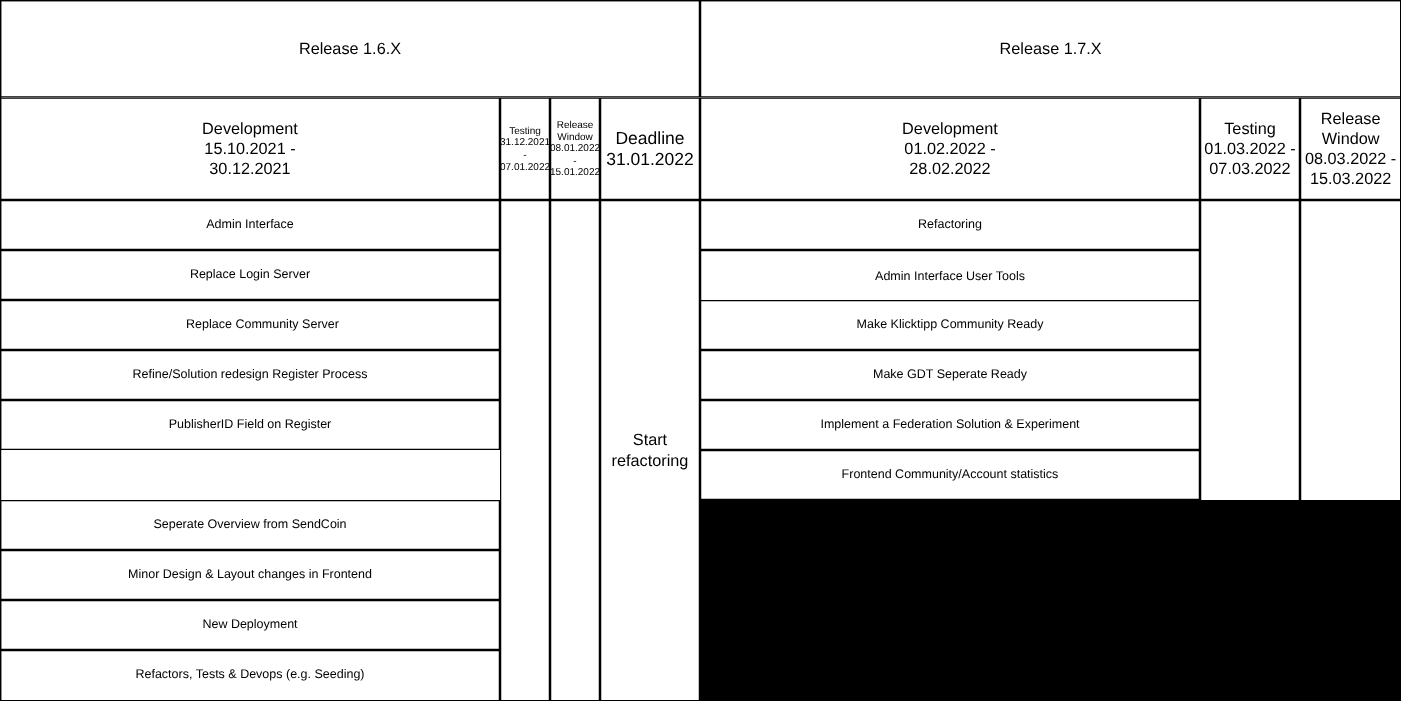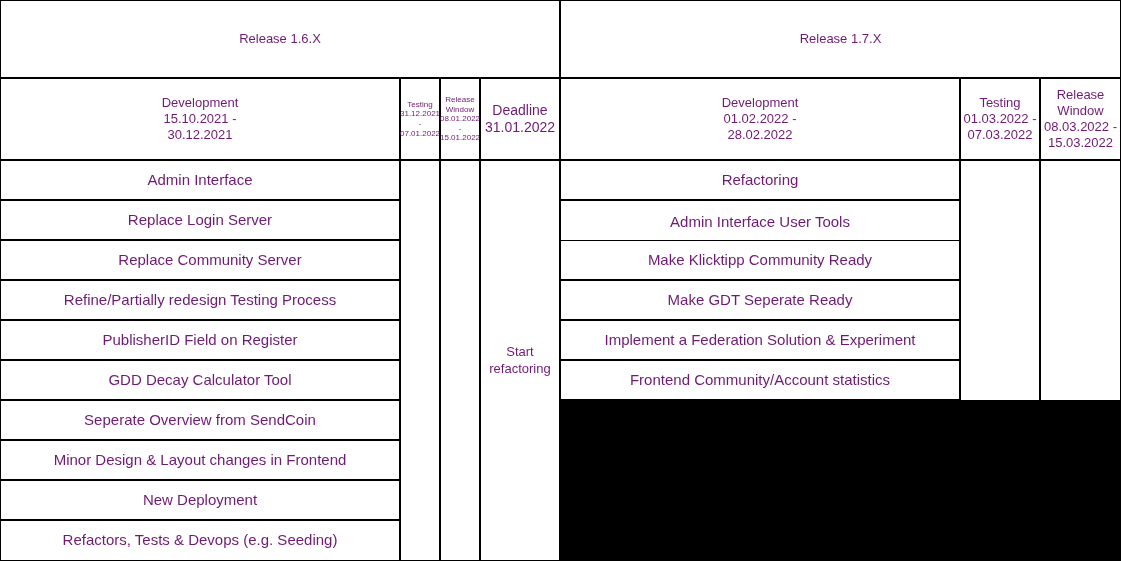--- a/index.html
+++ b/index.html
@@ -21,31 +21,31 @@
     box-sizing: border-box;
     border: 1px solid #000000;
     background: #ffffff;
     display: flex;
     align-items: center;
     justify-content: center;
     text-align: center;
     white-space: pre-line;
     font-size: 13px;
     line-height: 1.25;
-    color: #701a75;
+    color: #000000;
   }
   .small {
     font-size: 8px;
     line-height: 1.2;
   }
   .deadline-h {
     font-size: 14px;
   }
   .task-row {
-    font-size: 15px;
+    font-size: 10px;
   }
   .black-block {
     position: absolute;
     box-sizing: border-box;
     background: #000000;
   }
   .frame {
     position: absolute;
     inset: 0;
     border: 1px solid #000000;
@@ -70,23 +70,22 @@
 Window
 08.01.2022
 -
 15.01.2022</div>
   <div class="cell deadline-h" style="left:480px; top:78px; width:80px; height:82px;">Deadline
 31.01.2022</div>
 
   <div class="cell task-row" style="left:0; top:160px; width:400px; height:40px;">Admin Interface</div>
   <div class="cell task-row" style="left:0; top:200px; width:400px; height:40px;">Replace Login Server</div>
   <div class="cell task-row" style="left:0; top:240px; width:400px; height:40px;padding-left:20px;">Replace Community Server</div>
-  <div class="cell task-row" style="left:0; top:280px; width:400px; height:40px;">Refine/Partially redesign Testing Process</div>
+  <div class="cell task-row" style="left:0; top:280px; width:400px; height:40px;">Refine/Solution redesign Register Process</div>
   <div class="cell task-row" style="left:0; top:320px; width:400px; height:40px;">PublisherID Field on Register</div>
-  <div class="cell task-row" style="left:0; top:360px; width:400px; height:40px;">GDD Decay Calculator Tool</div>
   <div class="cell task-row" style="left:0; top:400px; width:400px; height:40px;">Seperate Overview from SendCoin</div>
   <div class="cell task-row" style="left:0; top:440px; width:400px; height:40px;">Minor Design &amp; Layout changes in Frontend</div>
   <div class="cell task-row" style="left:0; top:480px; width:400px; height:40px;">New Deployment</div>
   <div class="cell task-row" style="left:0; top:520px; width:400px; height:41px;">Refactors, Tests &amp; Devops (e.g. Seeding)</div>
 
   <div class="cell" style="left:400px; top:160px; width:40px; height:401px;"></div>
   <div class="cell" style="left:440px; top:160px; width:40px; height:401px;"></div>
   <div class="cell" style="left:480px; top:160px; width:80px; height:401px;">Start
 refactoring</div>
 

